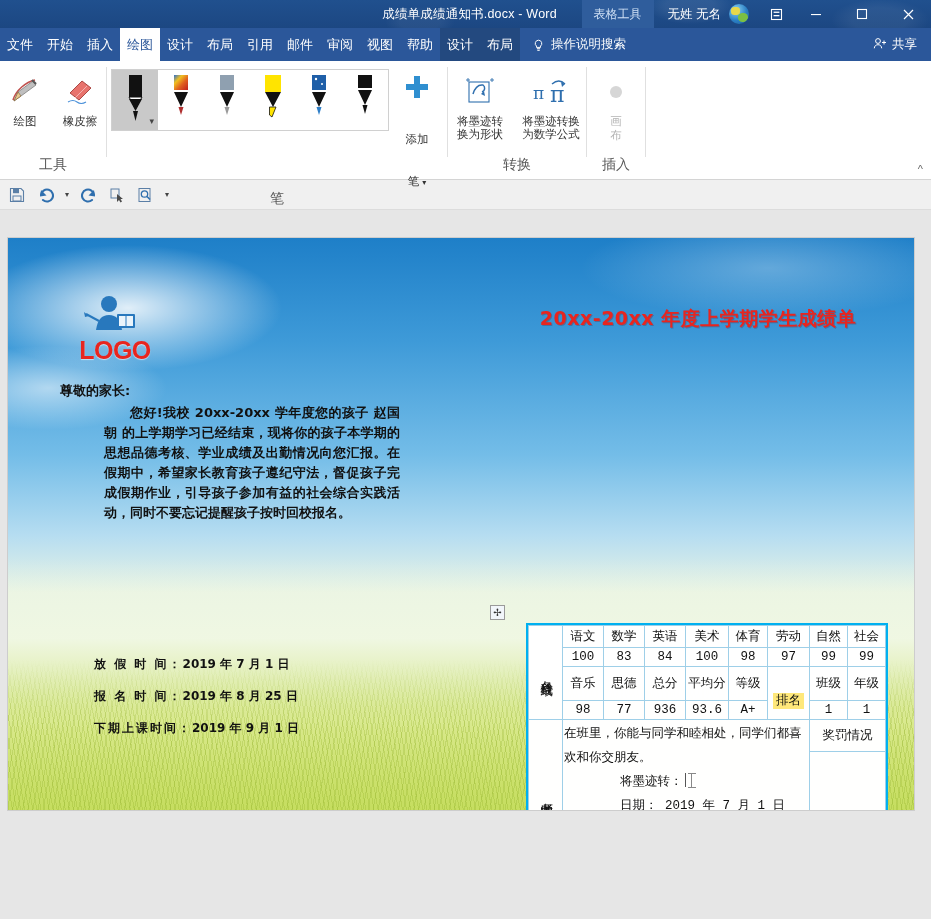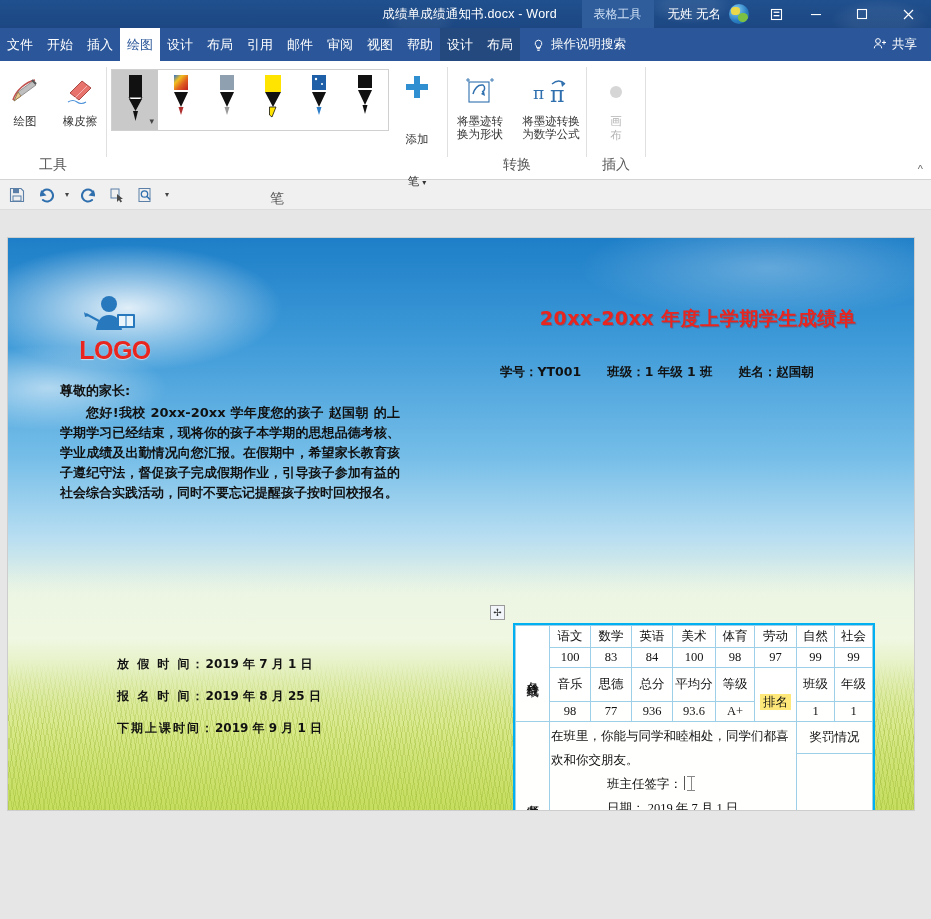--- a/index.html
+++ b/index.html
@@ -171,25 +171,25 @@
     font-family: "Liberation Sans", sans-serif; font-weight: bold; font-size: 25px;
     color: #e8251f; letter-spacing: -.5px; margin-top: -4px; text-shadow: 0 1px 1px rgba(255,255,255,.6);
   }
 
   
   .letter {
     position:absolute; left: 52px; top: 143px; width: 340px;
     font-family: "DejaVu Sans", sans-serif;
     font-weight: bold; font-size: 13px; color: #111; line-height: 20px;
   }
-  .letter p.body { text-align: justify; text-indent: 2em; margin-top: 2px; }
+  .letter p.body { text-align: justify; text-indent: 2em; margin-top: 2px; margin-left: 44px; }
 
   .dates { position:absolute; left: 86px; top: 410px; font-family:"DejaVu Sans", sans-serif;
            font-weight:bold; font-size: 12px; color:#111; line-height: 32px; }
-  .dates span.lbl { letter-spacing: 2px; margin-left: 23px; }
+  .dates span.lbl { letter-spacing: 2px; }
 
   
   .doc-title {
     position:absolute; left: 500px; top: 68px; width: 380px; text-align:center;
     font-family: "DejaVu Sans", sans-serif; font-weight: bold; font-size: 19px;
     color: #e8251f; letter-spacing: .5px;
     text-shadow: 1px 1px 0 rgba(120,0,0,.25);
   }
   .doc-meta {
     position:absolute; left: 492px; top: 126px; width: 400px;
@@ -200,23 +200,23 @@
   
   .tbl-handle {
     position:absolute; left: 482px; top: 367px; width: 15px; height: 15px;
     border: 1px solid #9a9a9a; background: #f2f6fb;
     display:flex; align-items:center; justify-content:center; font-size: 10px; color:#333;
     line-height: 1;
   }
 
   
   .gtable {
-    position:absolute; left: 507px; top: 387px;
+    position:absolute; left: 520px; top: 387px;
     border-collapse: collapse; background: rgba(255,255,255,.92);
-    font-family: Liberation Serif, serif; font-size: 12.5px; color:#111;
+    font-family: Liberation Mono, monospace; font-size: 12.5px; color:#111;
     table-layout: fixed;
     box-shadow: 0 0 0 2px #00b0f0;
   }
   .gtable td {
     border: 1px solid #9ecfe8;
     text-align: center; vertical-align: middle;
     padding: 2px 1px;
     background: rgba(255,255,255,.88);
   }
   .vert {
@@ -519,25 +519,20 @@
         <rect x="36" y="22" width="6.5" height="10" fill="#eaf4fb"></rect>
         <rect x="43.5" y="22" width="6.5" height="10" fill="#eaf4fb"></rect>
         <path d="M3 20 L16 27" stroke="#2878bd" stroke-width="2"></path>
         <path d="M1 18 L6 22 L2 23 Z" fill="#2878bd"></path>
       </svg>
       <div class="logo-text">LOGO</div>
     </div>
 
     <div class="doc-title">20xx-20xx 年度上学期学生成绩单</div>
 
-    <div class="doc-meta">
-      <span>学号：YT001</span>
-      <span>班级：1 年级 1 班</span>
-      <span>姓名：赵国朝</span>
-    </div>
 
     <div class="letter">
       <div>尊敬的家长:</div>
       <p class="body">您好!我校 20xx-20xx 学年度您的孩子  赵国朝  的上学期学习已经结束，现将你的孩子本学期的思想品德考核、学业成绩及出勤情况向您汇报。在假期中，希望家长教育孩子遵纪守法，督促孩子完成假期作业，引导孩子参加有益的社会综合实践活动，同时不要忘记提醒孩子按时回校报名。</p>
     </div>
 
     <div class="dates">
       <div>
         <span class="lbl">放 假 时   间：</span><span>2019 年 7 月 1 日</span>
       </div>
@@ -609,21 +604,21 @@
           <td>A+</td>
           <td>1</td>
           <td>1</td>
         </tr>
 
         <tr>
           <td class="vert" rowspan="2">老师寄语</td>
           <td class="msg" rowspan="2" colspan="6">
             <div>在班里，你能与同学和睦相处，同学们都喜欢和你交朋友。</div>
             <div class="sig">
-              <span>班主任签字：</span><span class="cursor"></span><span class="ibeam"><i></i></span>
+              <span>将墨迹转：</span><span class="cursor"></span><span class="ibeam"><i></i></span>
             </div>
             <div class="sig">
               <span>日期：</span>
               <span>2019 年 7 月 1 日</span>
             </div>
           </td>
           <td colspan="2" style="height:32px">奖罚情况</td>
         </tr>
         <tr>
           <td colspan="2" style="height:118px"></td>

